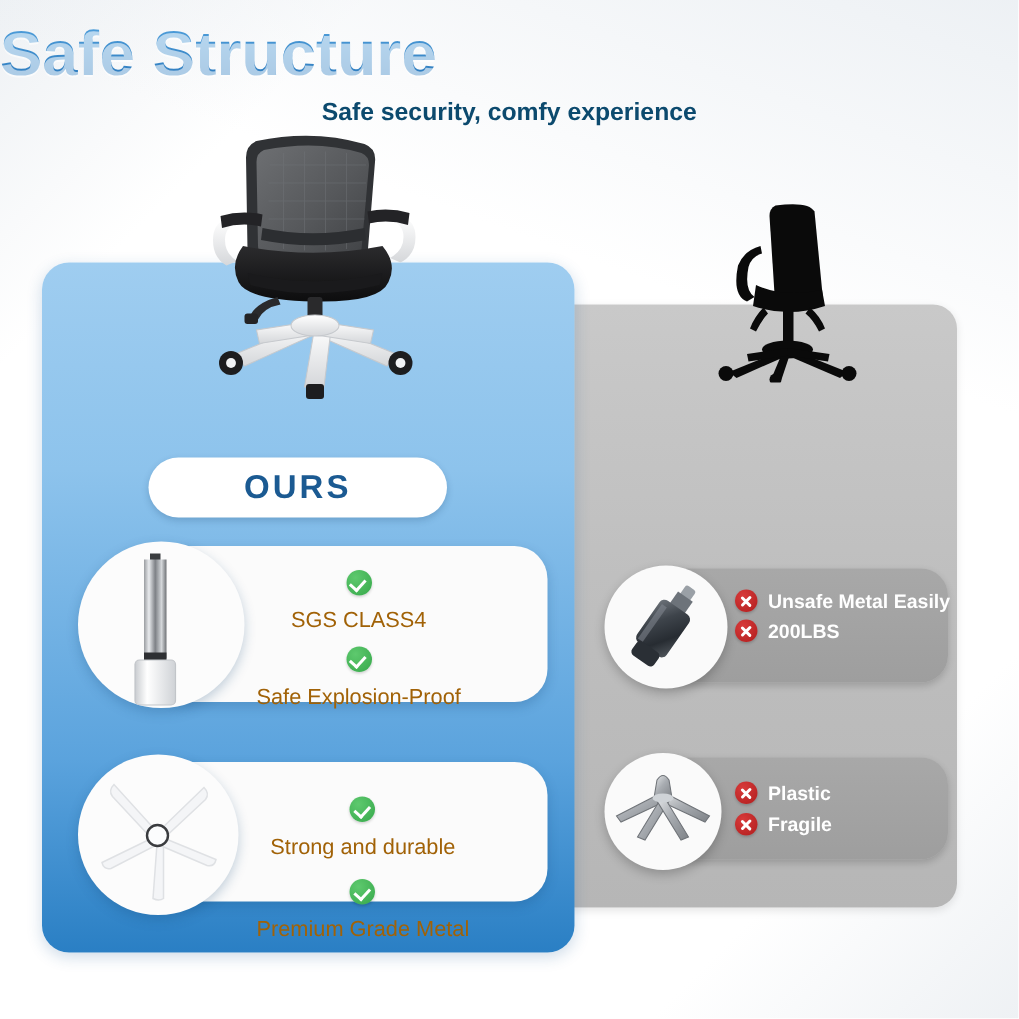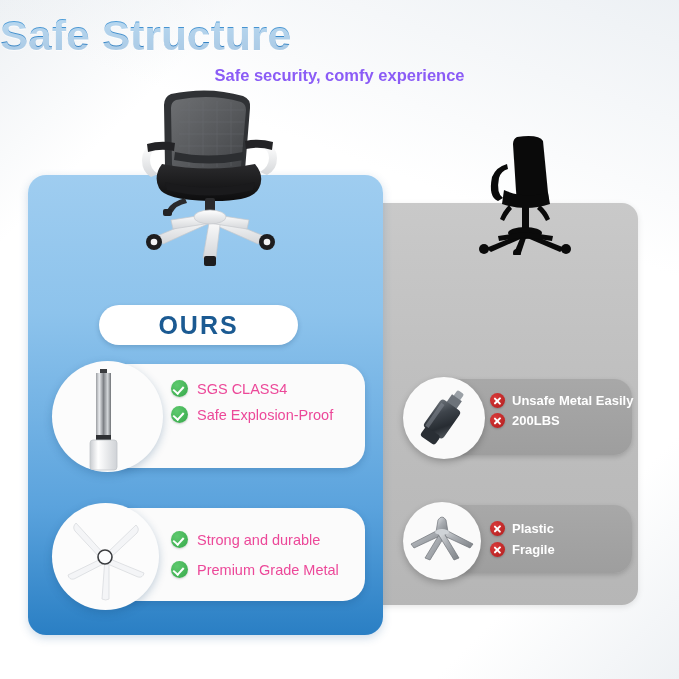--- a/index.html
+++ b/index.html
@@ -25,21 +25,21 @@
     position:absolute;left:0;right:0;top:12px;
     font-size:42px;font-weight:bold;letter-spacing:.3px;
     color:#2f7fc4;
     background:linear-gradient(180deg,#53a3de 0%, #2774b8 100%);
     -webkit-background-clip:text;background-clip:text;
     -webkit-text-fill-color:transparent;
     text-shadow:0 1px 0 rgba(255,255,255,.6);
   }
   .subtitle{
     position:absolute;left:0;right:0;top:66px;text-align:center;
-    font-size:16.5px;font-weight:bold;color:#8b5cf6;
+    font-size:16.5px;font-weight:bold;color:#0c4a6e;
   }
 
   
   .panel-others{
     position:absolute;left:345px;top:203px;width:293px;height:402px;
     border-radius:16px;
     background:linear-gradient(180deg,#c9c9c9 0%, #bfbfbf 45%, #b6b6b6 100%);
     box-shadow:0 2px 6px rgba(0,0,0,.10);
     z-index:3;
   }
@@ -54,21 +54,21 @@
   
   .chair-ours{position:absolute;left:127px;top:86px;width:165px;height:185px;z-index:6;}
   .chair-others{position:absolute;left:470px;top:133px;width:110px;height:122px;z-index:5;}
 
   
   .pill-ours{
     position:absolute;left:99px;top:305px;width:199px;height:40px;
     border-radius:20px;background:#fff;
     box-shadow:0 2px 5px rgba(20,60,100,.22);
     display:flex;align-items:center;justify-content:center;
-    font-size:25px;font-weight:bold;letter-spacing:2px;color:#1b5a92;
+    font-size:22px;font-weight:bold;letter-spacing:2px;color:#1b5a92;
     z-index:8;
   }
   .pill-others{
     position:absolute;left:440px;top:290px;width:159px;height:32px;
     border-radius:16px;
     background:linear-gradient(180deg,#5e5e5e 0%, #4a4a4a 100%);
     box-shadow:0 2px 4px rgba(0,0,0,.25);
     display:flex;align-items:center;justify-content:center;
     font-size:16px;font-weight:bold;letter-spacing:1.3px;color:#ffffff;
     z-index:8;
@@ -91,21 +91,21 @@
   }
   #ours-circle-1{left:52px;top:361px;width:111px;height:111px;}
   #ours-circle-2{left:52px;top:503px;width:107px;height:107px;}
 
   .feat-list-ours{
     position:absolute;z-index:10;display:flex;flex-direction:column;
   }
   #ours-list-1{left:171px;top:380px;gap:9px;}
   #ours-list-2{left:171px;top:531px;gap:13px;}
   .feat-ours{display:flex;align-items:center;gap:9px;
-    font-size:14.5px;color:#ec4899;white-space:nowrap;}
+    font-size:14.5px;color:#a16207;white-space:nowrap;flex-direction:column;}
 
   .ic-check{width:17px;height:17px;border-radius:50%;
     background:radial-gradient(circle at 35% 30%,#5ec96e,#36a84a);
     flex:0 0 17px;position:relative;
     box-shadow:0 1px 2px rgba(0,0,0,.18);}
   .ic-check::after{content:"";position:absolute;left:4.3px;top:4.2px;
     width:5px;height:8px;border:solid #fff;border-width:0 2.1px 2.1px 0;
     transform:rotate(42deg);}
 
   

